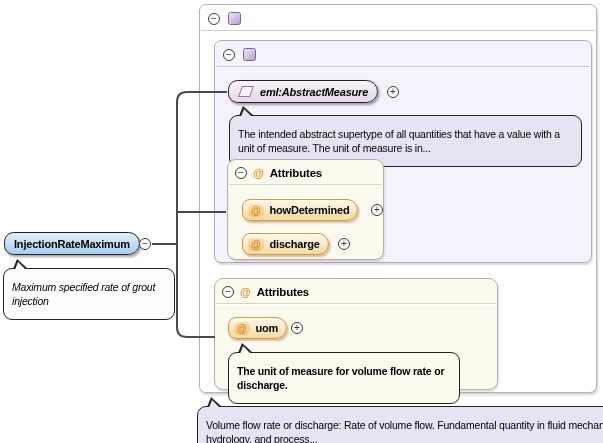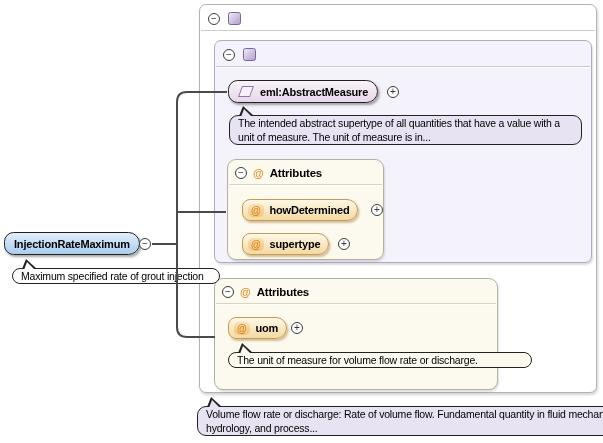--- a/index.html
+++ b/index.html
@@ -70,21 +70,21 @@
   .atbadge{
     display:inline-flex;align-items:center;justify-content:center;
     padding:1px 3px;border-radius:5px;
     background:linear-gradient(#f9e0b4,#f1c47e);
     font-size:10px;font-weight:bold;color:#d8881f;
   }
   .pluswrap{position:absolute;}
   
   .note{
     position:absolute;box-sizing:border-box;border:1.3px solid #222;
-    border-radius:9px;padding:0 8px;font-size:10.5px;line-height:14px;
+    border-radius:9px;padding:11px 8px;font-size:10.5px;line-height:14px;
     letter-spacing:-.2px;color:#000;
   }
   .note::before{
     content:"";position:absolute;top:-10px;left:9px;width:0;height:0;
     border-left:4px solid transparent;border-right:11px solid transparent;
     border-bottom:10px solid #222;
   }
   .note::after{
     content:"";position:absolute;top:-7.5px;left:11px;width:0;height:0;
     border-left:3px solid transparent;border-right:8px solid transparent;
@@ -111,21 +111,21 @@
     </div>
     <div class="sep"></div>
 
     <div class="panel inner">
       <div class="hdr">
         <span class="circ">−</span>
         <span class="typeicon"></span>
       </div>
       <div class="sep"></div>
 
-      <div class="pill pill-elem-purple abs" style="left:13px;top:39px;">
+      <div class="pill pill-elem-purple abs" style="left:13px;top:39px;font-style:italic;">
         <span class="parallelogram"></span>
         <span>eml:AbstractMeasure</span>
       </div>
       <span class="circ pluswrap" style="left:172px;top:45px;">+</span>
 
       <div class="note note-lav abs" style="left:14px;top:74px;width:353px;">
         <span>The intended abstract supertype of all quantities that have a value with a unit of measure. The unit of measure is in...</span>
       </div>
 
       <div class="attrpanel attr1">
@@ -135,49 +135,49 @@
           <span class="hdr-title" style="font-size:11.5px;">Attributes</span>
         </div>
         <div class="sep"></div>
         <div class="pill pill-attr abs" style="left:14px;top:39px;">
           <span class="atbadge">@</span>
           <span>howDetermined</span>
         </div>
         <span class="circ pluswrap" style="left:143px;top:44px;">+</span>
         <div class="pill pill-attr abs" style="left:14px;top:73px;">
           <span class="atbadge">@</span>
-          <span>supertype</span>
+          <span>discharge</span>
         </div>
         <span class="circ pluswrap" style="left:110px;top:78px;">+</span>
       </div>
     </div>
 
     <div class="attrpanel attr2">
       <div class="hdr" style="gap:6px;padding:7px 8px 5px 7px;">
         <span class="circ">−</span>
         <span class="atglyph">@</span>
         <span class="hdr-title" style="font-size:11.5px;">Attributes</span>
       </div>
       <div class="sep"></div>
       <div class="pill pill-attr abs" style="left:13px;top:38px;">
         <span class="atbadge">@</span>
         <span>uom</span>
       </div>
       <span class="circ pluswrap" style="left:76px;top:43px;">+</span>
-      <div class="note note-cream abs" style="left:13px;top:73px;width:304px;">
+      <div class="note note-cream abs" style="left:13px;top:73px;width:232px;font-weight:bold;">
         <span>The unit of measure for volume flow rate or discharge.</span>
       </div>
     </div>
   </div>
 
   <div class="pill pill-elem-blue abs" style="left:4px;top:232px;z-index:6;">
     <span>InjectionRateMaximum</span>
   </div>
   <span class="circ abs" style="left:139px;top:238px;z-index:6;">−</span>
-  <div class="note note-white abs" style="left:12px;top:268px;width:208px;">
+  <div class="note note-white abs" style="left:3px;top:268px;width:172px;font-style:italic;">
     <span>Maximum specified rate of grout injection</span>
   </div>
 
   <div class="note note-lav abs" style="left:197px;top:406px;width:460px;">
     <span>Volume flow rate or discharge: Rate of volume flow. Fundamental quantity in fluid mechanics, hydrology, and process...</span>
   </div>
 
   <svg id="connector-svg" width="603" height="443">
     <path d="M152,244 H177" stroke="#4a4a4a" stroke-width="2" fill="none"></path>
     <path d="M227,92 H187 Q177,92 177,102 V327 Q177,337 187,337 H215" stroke="#4a4a4a" stroke-width="2" fill="none"></path>

